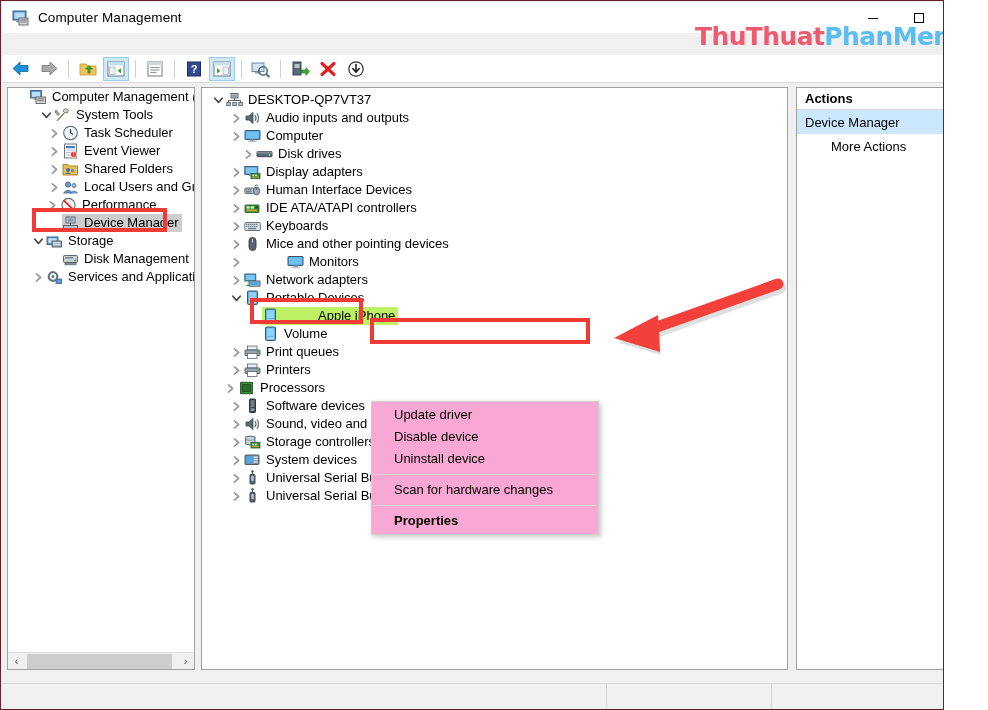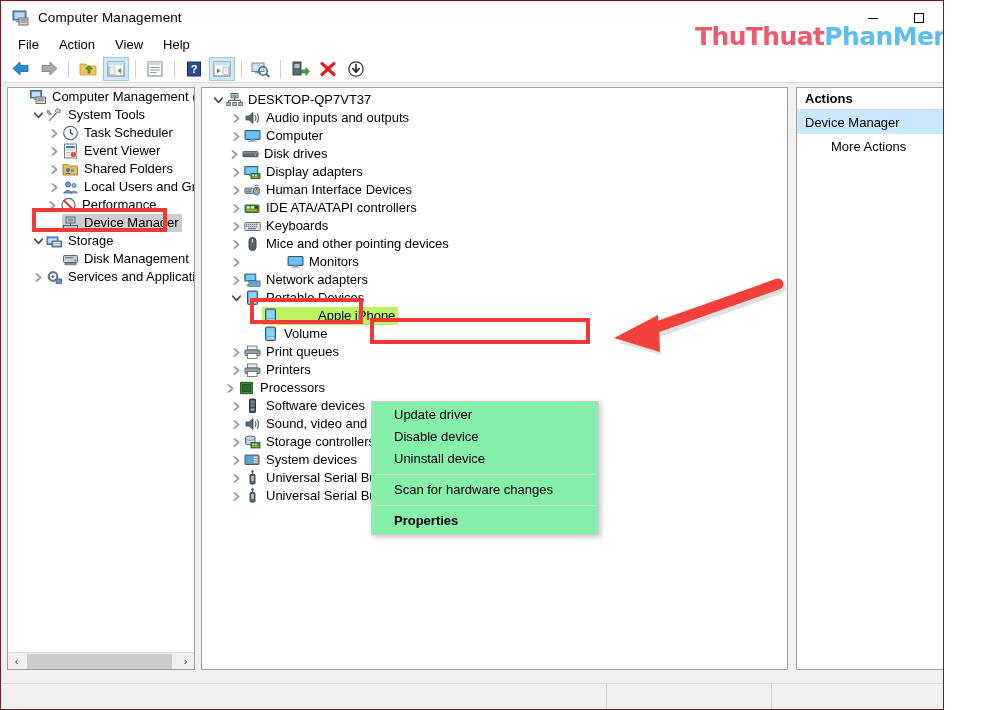--- a/index.html
+++ b/index.html
@@ -166,21 +166,21 @@
     height: 24px; display: flex; align-items: center;
     font-size: 13px; padding-left: 34px; padding-right: 10px;
     justify-content: space-between;
     background: #ffffff;
   }
 
   
   .ctxmenu {
     position: absolute; left: 369px; top: 317px;
     width: 228px;
-    background: #86efac;
+    background: #f9a8d4;
     border: 1px solid #cfcfcf;
     box-shadow: 2px 2px 5px rgba(0,0,0,0.22);
     z-index: 40;
     padding: 2px 0;
   }
   .ctx-item {
     height: 22px; line-height: 22px;
     font-size: 13px; color: #000;
     padding-left: 22px;
   }
@@ -268,26 +268,20 @@
             <line x1="10.5" y1="1.5" x2="1.5" y2="10.5" stroke="#000" stroke-width="1"></line>
           </svg>
       </div>
     </div>
   </div>
 
   <div class="watermark">
     <span class="wm-a">ThuThuat</span><span class="wm-b">PhanMem.vn</span>
   </div>
 
-  <div class="menubar">
-    <div class="menu-item">File</div>
-    <div class="menu-item">Action</div>
-    <div class="menu-item">View</div>
-    <div class="menu-item">Help</div>
-  </div>
 
   <div class="toolbar">
     <div class="tb-btn">
       <svg width="20" height="18" viewBox="0 0 20 18">
         <path d="M9 2 L2 8.5 L9 15 L9 11.5 L17 11.5 L17 5.5 L9 5.5 Z" fill="#1e90d6" stroke="#1565a0" stroke-width="0.8" stroke-linejoin="round"></path>
       </svg>
     </div>
     <div class="tb-btn">
       <svg width="20" height="18" viewBox="0 0 20 18">
         <path d="M11 2 L18 8.5 L11 15 L11 11.5 L3 11.5 L3 5.5 L11 5.5 Z" fill="#a8a8a8" stroke="#7a7a7a" stroke-width="0.8" stroke-linejoin="round"></path>
@@ -375,21 +369,21 @@
                   <rect x="0.5" y="1.5" width="11" height="7.5" fill="#5b9bd5" stroke="#3a5f80" stroke-width="0.9"></rect>
                   <rect x="2" y="3" width="8" height="4.8" fill="#bfe0f7"></rect>
                   <rect x="3.5" y="9.5" width="5" height="1.4" fill="#8a98a4"></rect>
                   <rect x="6" y="8" width="9.5" height="6.5" fill="#dcdcdc" stroke="#5c5c5c" stroke-width="0.9"></rect>
                   <rect x="7.3" y="9.3" width="6.8" height="1.2" fill="#7a7a7a"></rect>
                   <rect x="7.3" y="11.2" width="6.8" height="1.1" fill="#7a7a7a"></rect>
                 </svg></span>
               <span class="tlabel">Computer Management (Local</span>
             </span>
           </div>
-          <div class="trow" style="padding-left: 22px;">
+          <div class="trow" style="padding-left: 30px;">
             <span class="chev">
               <svg width="11" height="11" viewBox="0 0 11 11">
                 <path d="M1.8 3.2 L5.5 7.4 L9.2 3.2" fill="none" stroke="#4a4a4a" stroke-width="1.7" stroke-linecap="round" stroke-linejoin="round"></path>
               </svg>
             </span>
             <span class="tsel">
               <span class="ticon"><svg width="17" height="16" viewBox="0 0 17 16">
                   <path d="M3 13.5 L10.5 5.5 L9 4 L11 1.5 L14.5 3 L13.5 6 L11.5 5 L4.5 13 Z" fill="#d9d2c6" stroke="#6b6257" stroke-width="0.8"></path>
                   <path d="M2 3 L5.5 7 L4 8.5 L1 5 Z" fill="#b7b0a6" stroke="#6b6257" stroke-width="0.8"></path>
                 </svg></span>
@@ -589,21 +583,21 @@
             <span class="tsel">
               <span class="ticon"><svg width="17" height="16" viewBox="0 0 17 16">
                   <rect x="1" y="2.5" width="15" height="9" rx="0.5" fill="#4da6e8" stroke="#3c5866" stroke-width="1"></rect>
                   <rect x="2.2" y="3.6" width="12.6" height="6.8" fill="#6fc0f5"></rect>
                   <rect x="6" y="11.5" width="5" height="1.6" fill="#93a3ae"></rect>
                   <rect x="4" y="13.1" width="9" height="1.1" fill="#b3bfc7"></rect>
                 </svg></span>
               <span class="tlabel">Computer</span>
             </span>
           </div>
-          <div class="trow" style="padding-left: 24px;">
+          <div class="trow" style="padding-left: 38px;">
             <span class="chev">
               <svg width="11" height="11" viewBox="0 0 11 11">
                 <path d="M3.4 1.8 L7.6 5.5 L3.4 9.2" fill="none" stroke="#9a9a9a" stroke-width="1.7" stroke-linecap="round" stroke-linejoin="round"></path>
               </svg>
             </span>
             <span class="tsel">
               <span class="ticon"><svg width="17" height="16" viewBox="0 0 17 16">
                   <rect x="1" y="5.5" width="15" height="5.2" rx="0.8" fill="#5a6a76" stroke="#333f48" stroke-width="0.9"></rect>
                   <rect x="1" y="5.5" width="15" height="2" fill="#7e8d98"></rect>
                   <circle cx="13.5" cy="9" r="0.9" fill="#8fd96f"></circle>

